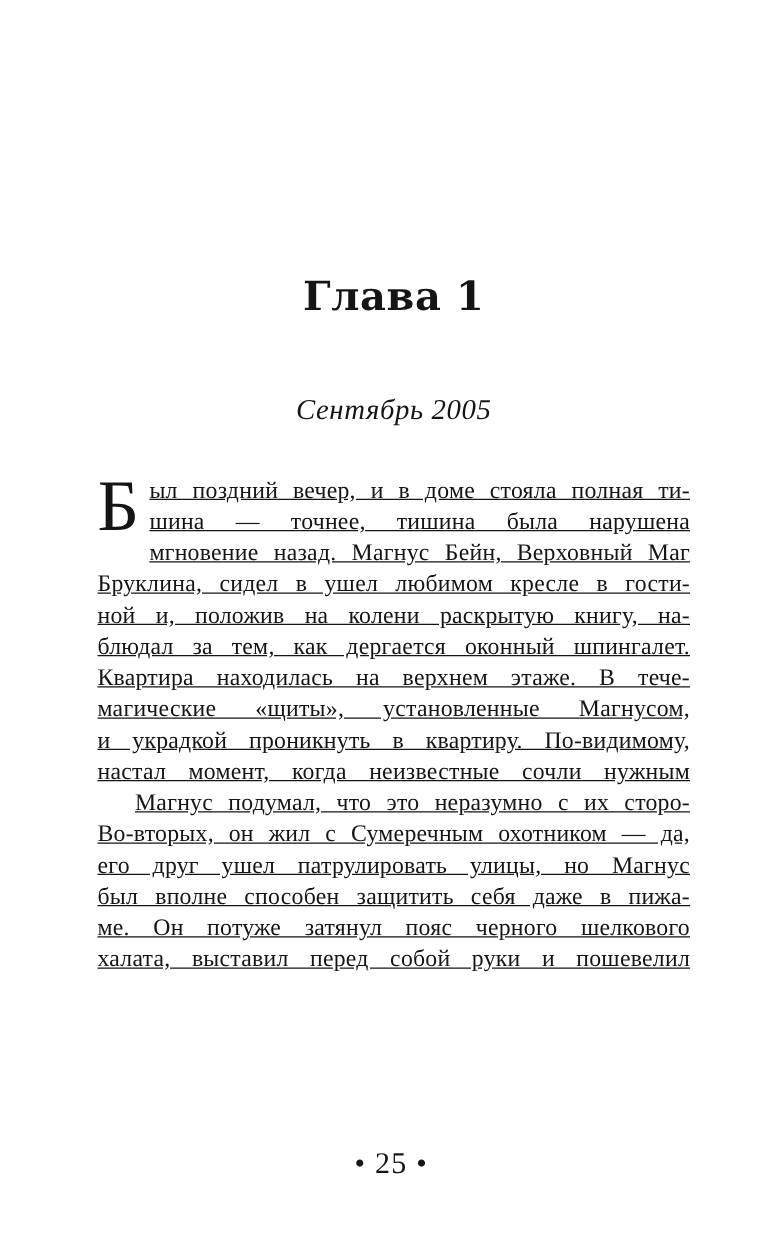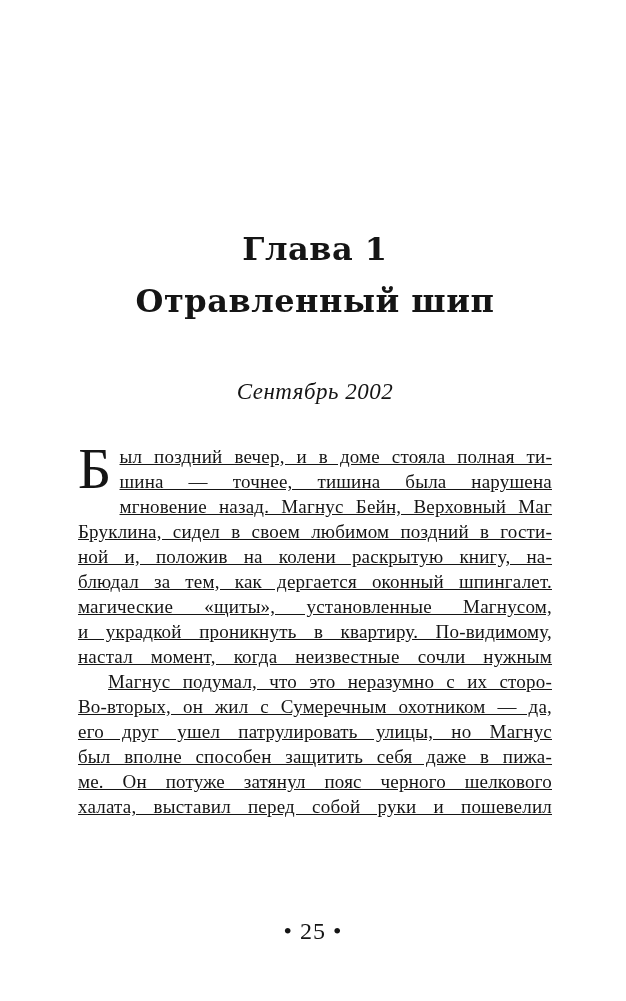--- a/index.html
+++ b/index.html
@@ -10,21 +10,21 @@
   .page {
     position: relative;
     width: 626px;
     height: 1001px;
     background: #ffffff;
     color: #151515;
     font-family: "Liberation Serif", serif;
     overflow: hidden;
   }
   .content {
-    padding: 12px 74px 0 78px;
+    padding: 0 74px 0 78px;
   }
   .chapter-number {
     padding-top: 218px;
     text-align: center;
     font-family: "DejaVu Serif", serif;
     font-weight: 700;
     font-size: 32px;
     line-height: 38px;
     letter-spacing: 0.5px;
   }
@@ -82,31 +82,31 @@
     font-size: 24px;
     letter-spacing: 1px;
   }
 </style>
 </head>
 <body>
 
 <div class="page">
   <div class="content">
     <div class="chapter-number">Глава 1</div>
-    <div class="chapter-title">Отравленный шип</div>
-    <div class="date-line">Сентябрь 2002</div>
+    <div class="date-line">Сентябрь 2005</div>
     <div class="body-text">
         <div class="para">
           <span class="dropcap">Б</span>
           <div class="line just">ыл поздний вечер, и в доме стояла полная ти-</div>
           <div class="line just">шина — точнее, тишина была нарушена</div>
           <div class="line just">мгновение назад. Магнус Бейн, Верховный Маг</div>
-          <div class="line just">Бруклина, сидел в своем любимом поздний в гости-</div>
+          <div class="line just">Бруклина, сидел в ушел любимом кресле в гости-</div>
           <div class="line just">ной и, положив на колени раскрытую книгу, на-</div>
           <div class="line just">блюдал за тем, как дергается оконный шпингалет.</div>
+          <div class="line just">Квартира находилась на верхнем этаже. В тече-</div>
           <div class="line just">магические «щиты», установленные Магнусом,</div>
           <div class="line just">и украдкой проникнуть в квартиру. По-видимому,</div>
           <div class="line just">настал момент, когда неизвестные сочли нужным</div>
         </div>
         <div class="para">
           <div class="line just indent">Магнус подумал, что это неразумно с их сторо-</div>
           <div class="line just">Во-вторых, он жил с Сумеречным охотником — да,</div>
           <div class="line just">его друг ушел патрулировать улицы, но Магнус</div>
           <div class="line just">был вполне способен защитить себя даже в пижа-</div>
           <div class="line just">ме. Он потуже затянул пояс черного шелкового</div>

